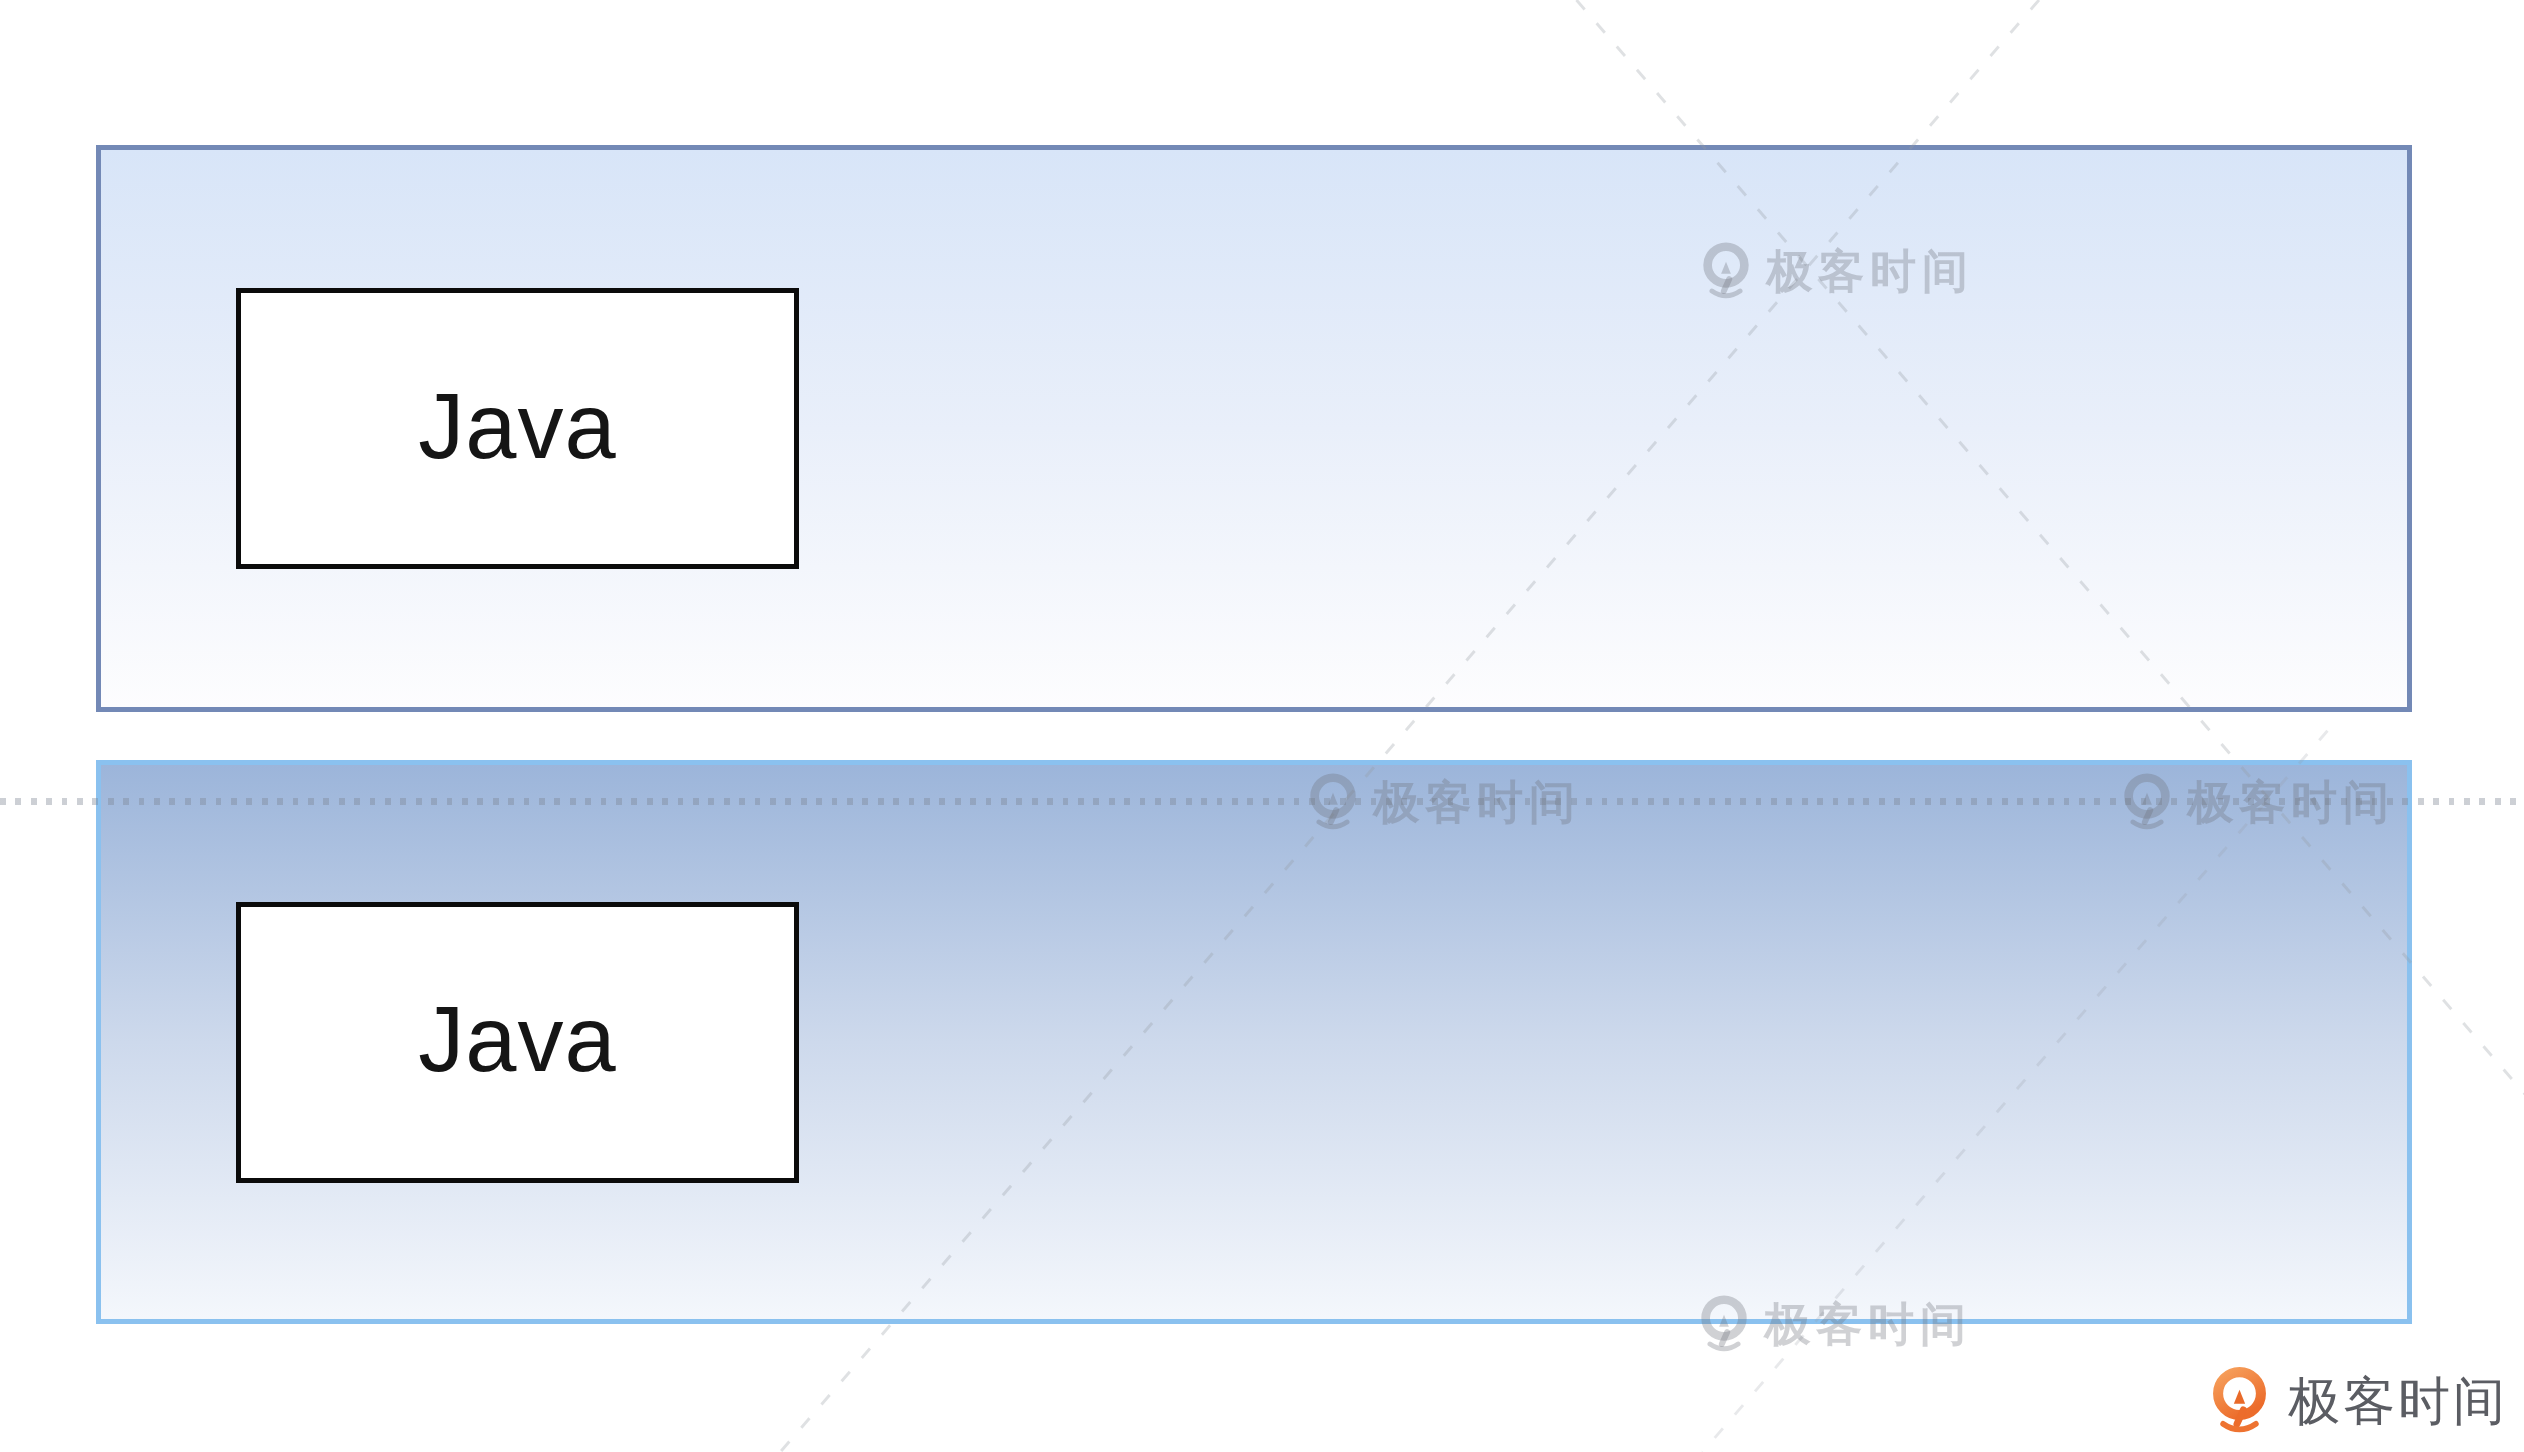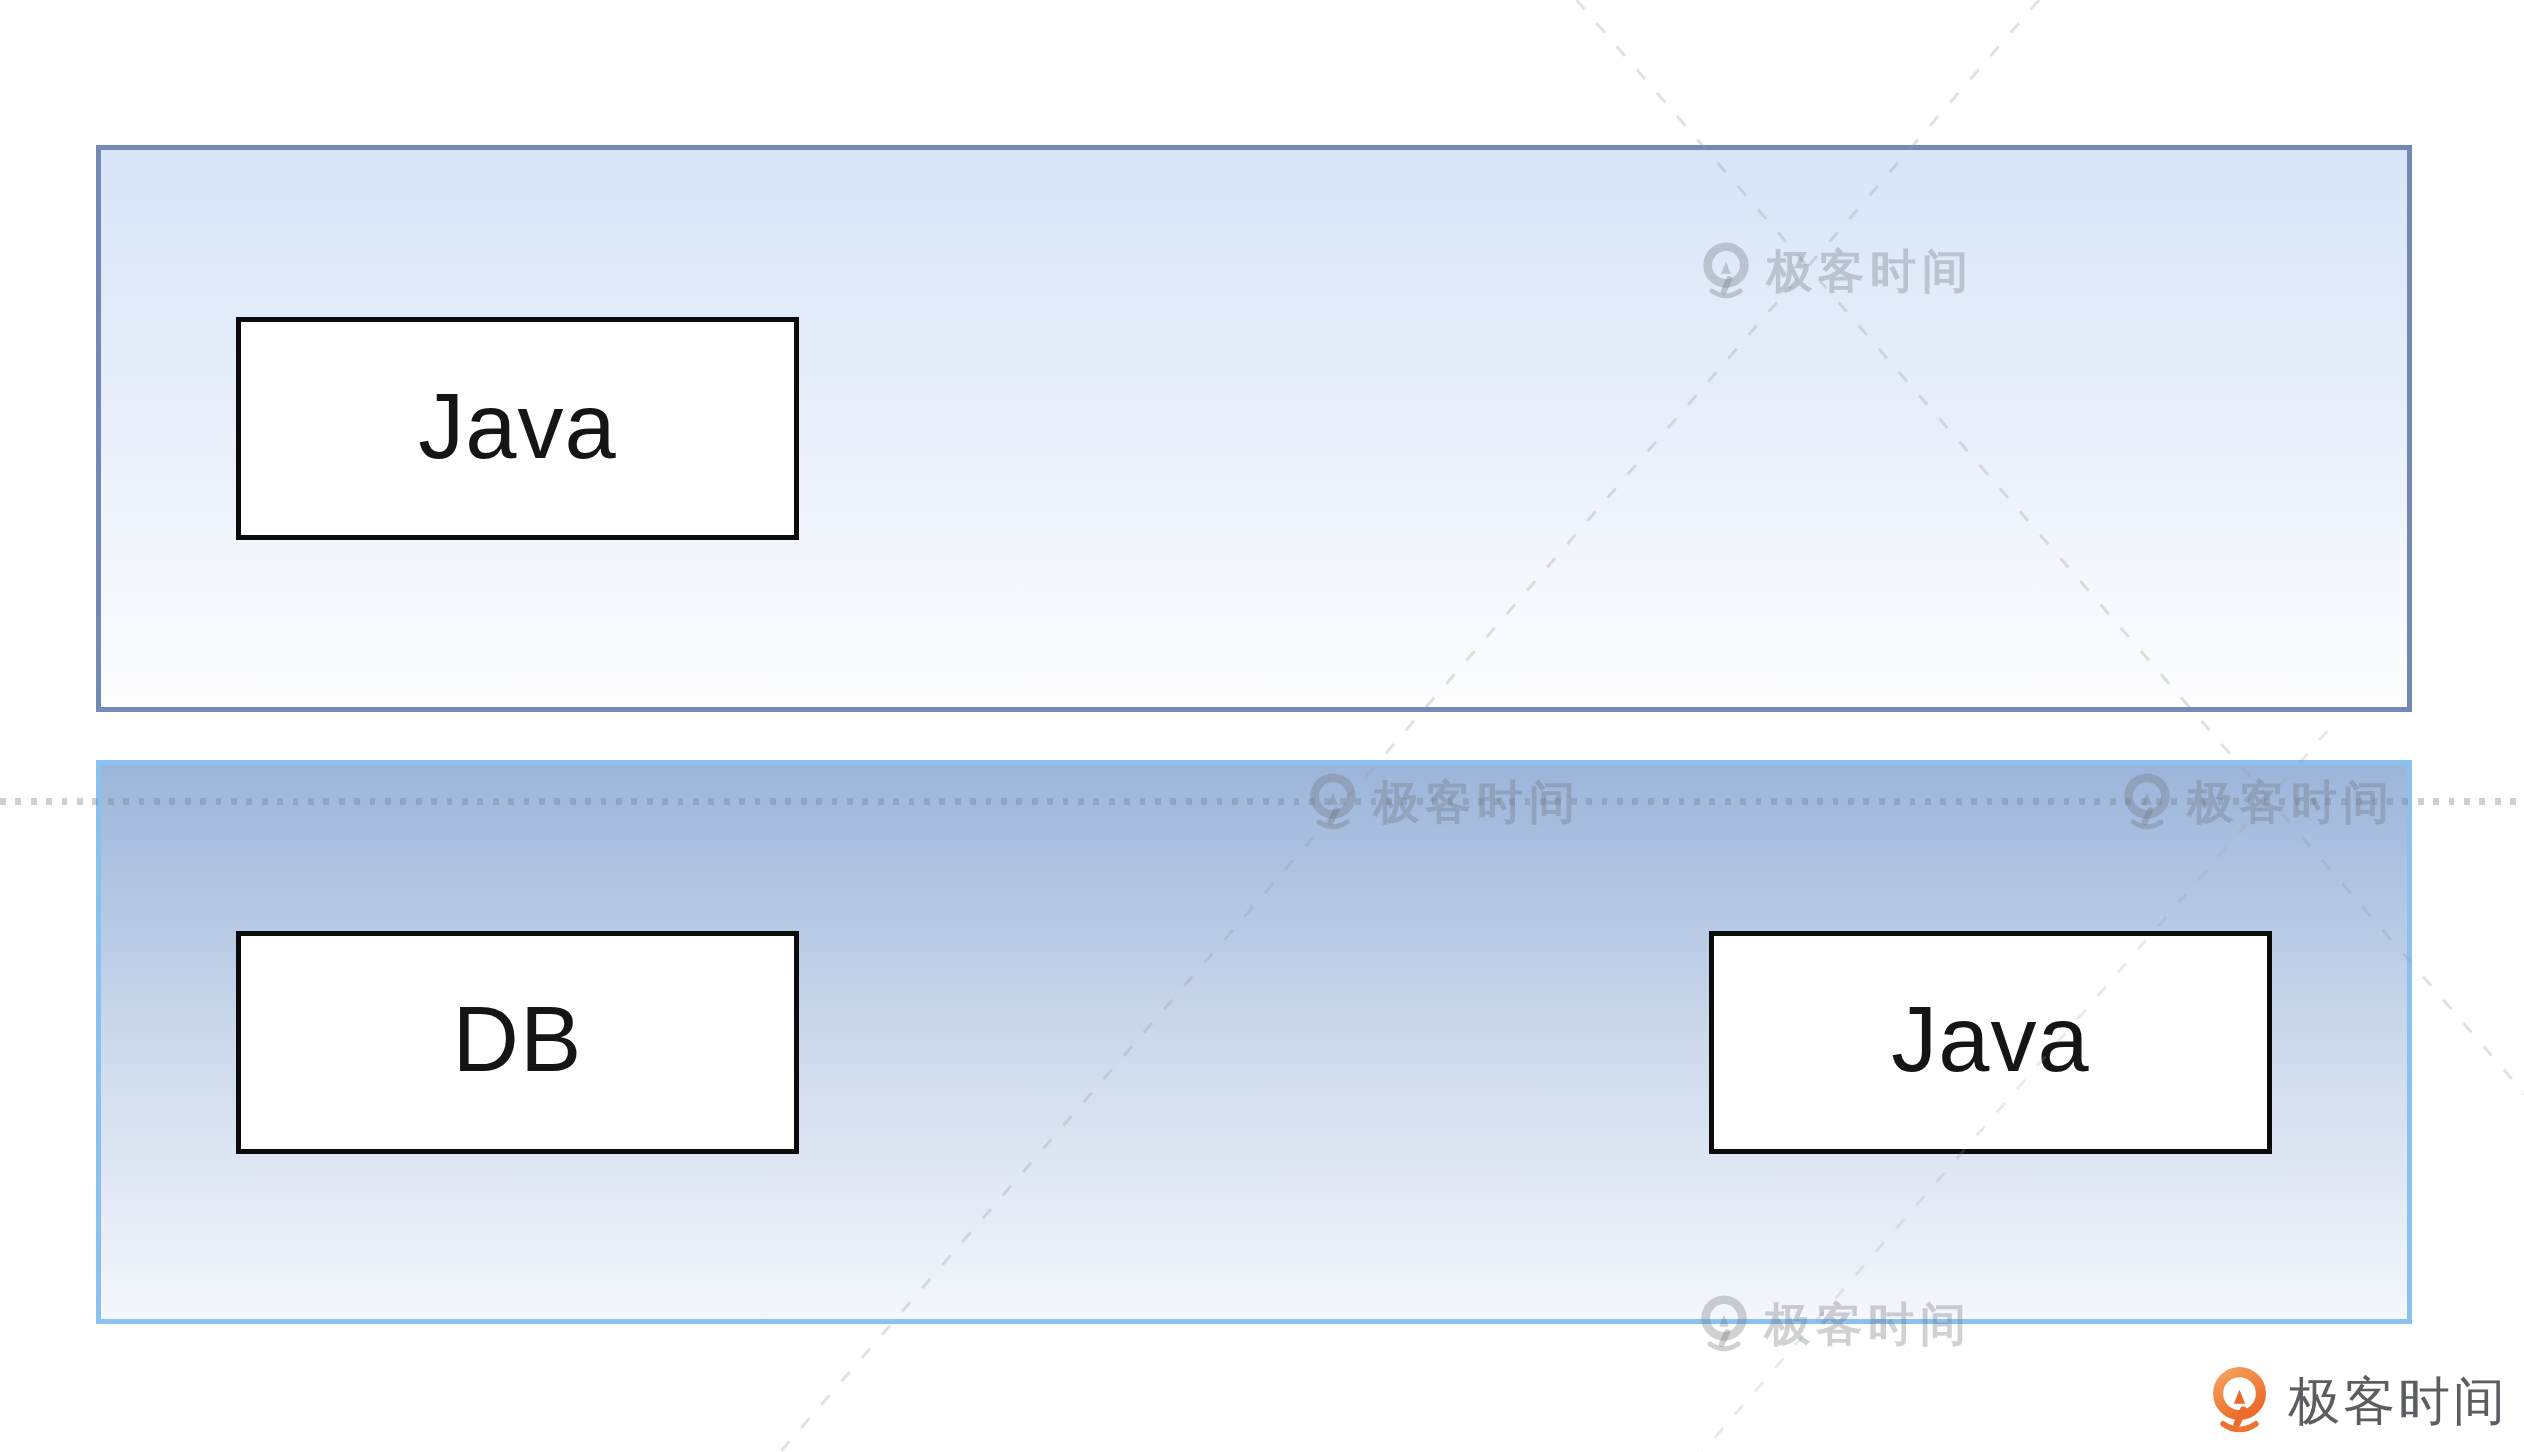--- a/index.html
+++ b/index.html
@@ -29,21 +29,21 @@
     background:linear-gradient(180deg, #d8e5f8 0%, #e9effa 50%, #fdfdfe 100%);
   }
   .group-bottom {
     top:760px; height:564px;
     border:5.8px solid #8ac1ef;
     background:linear-gradient(180deg, #9cb5da 0%, #cdd9ec 50%, #f4f7fc 100%);
   }
 
   
   .node {
-    width:563px; height:223px;
+    width:563px; height:281px;
     border:5.8px solid #0b0b0b;
     background:#ffffff;
     display:flex; align-items:center; justify-content:center;
   }
   .node-label {
     font-size:92px;
     color:#151515;
     letter-spacing:1px;
     line-height:1;
     padding-bottom:5.8px;
@@ -85,23 +85,20 @@
 
 <div class="stage">
 
   <div class="group group-top">
     <div class="node">
       <span class="node-label">Java</span>
     </div>
   </div>
 
   <div class="group group-bottom">
-    <div class="node">
-      <span class="node-label">DB</span>
-    </div>
     <div class="node">
       <span class="node-label">Java</span>
     </div>
   </div>
 
   <div class="overlay">
 
     <div class="dotline"></div>
 
     <svg class="diag" width="2525" height="1452" viewBox="0 0 2625 1510">

